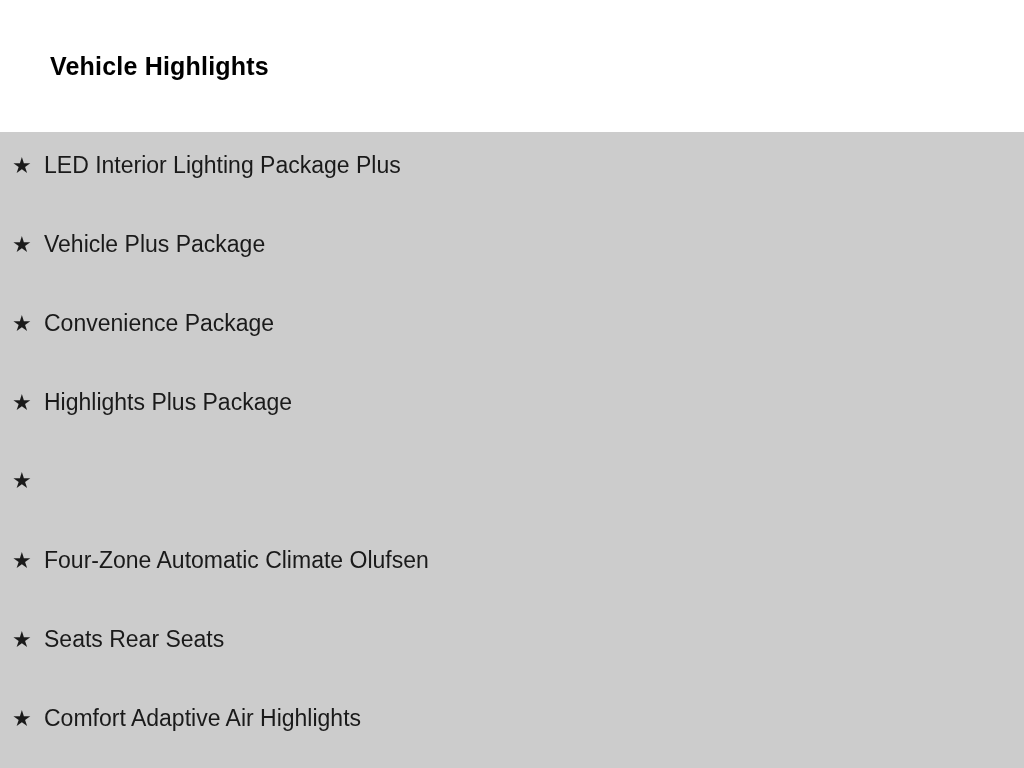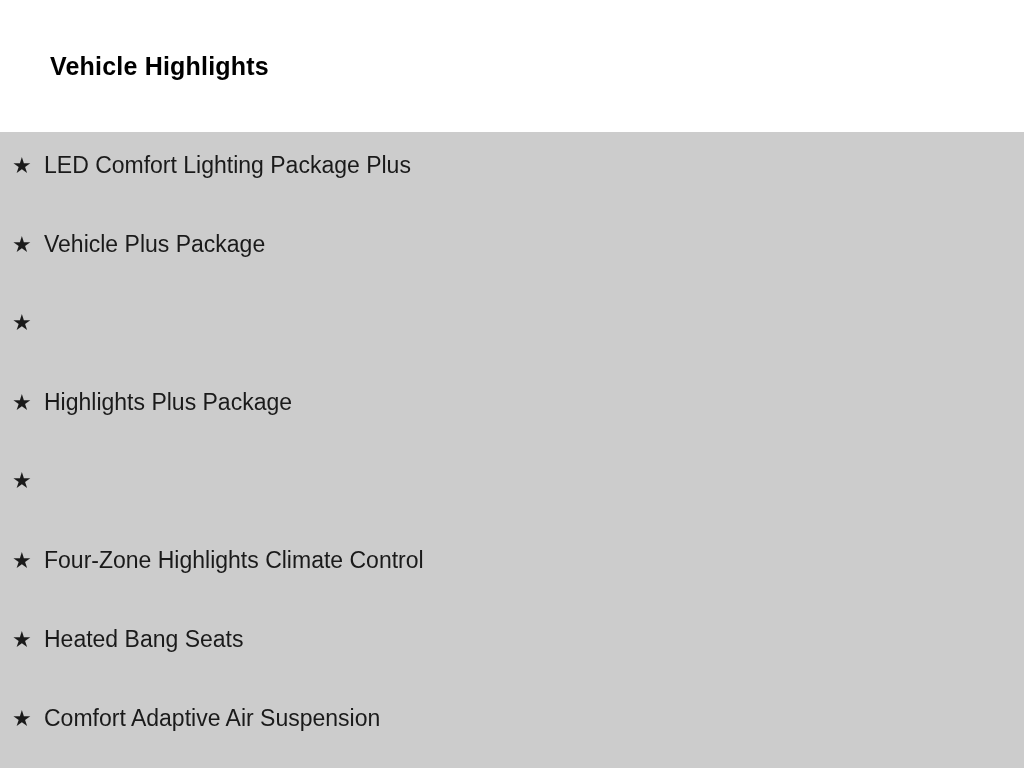--- a/index.html
+++ b/index.html
@@ -67,50 +67,51 @@
 <div class="page">
 
   <div class="header">
     <div class="header-title">Vehicle Highlights</div>
   </div>
 
   <div class="highlights-panel">
 
     <div class="highlight-row">
       <span class="star-icon">★</span>
-      <span class="highlight-text">LED Comfort Lighting Package Plus</span>
+      <span class="highlight-text">LED Interior Lighting Package Plus</span>
     </div>
 
     <div class="highlight-row">
       <span class="star-icon">★</span>
       <span class="highlight-text">Vehicle Plus Package</span>
     </div>
 
     <div class="highlight-row">
       <span class="star-icon">★</span>
+      <span class="highlight-text">Convenience Package</span>
     </div>
 
     <div class="highlight-row">
       <span class="star-icon">★</span>
       <span class="highlight-text">Highlights Plus Package</span>
     </div>
 
     <div class="highlight-row">
       <span class="star-icon">★</span>
     </div>
 
     <div class="highlight-row">
       <span class="star-icon">★</span>
-      <span class="highlight-text">Four-Zone Highlights Climate Control</span>
+      <span class="highlight-text">Four-Zone Automatic Climate Olufsen</span>
     </div>
 
     <div class="highlight-row">
       <span class="star-icon">★</span>
-      <span class="highlight-text">Heated Bang Seats</span>
+      <span class="highlight-text">Seats Rear Seats</span>
     </div>
 
     <div class="highlight-row">
       <span class="star-icon">★</span>
-      <span class="highlight-text">Comfort Adaptive Air Suspension</span>
+      <span class="highlight-text">Comfort Adaptive Air Highlights</span>
     </div>
 
   </div>
 </div>
 
 </body></html>

